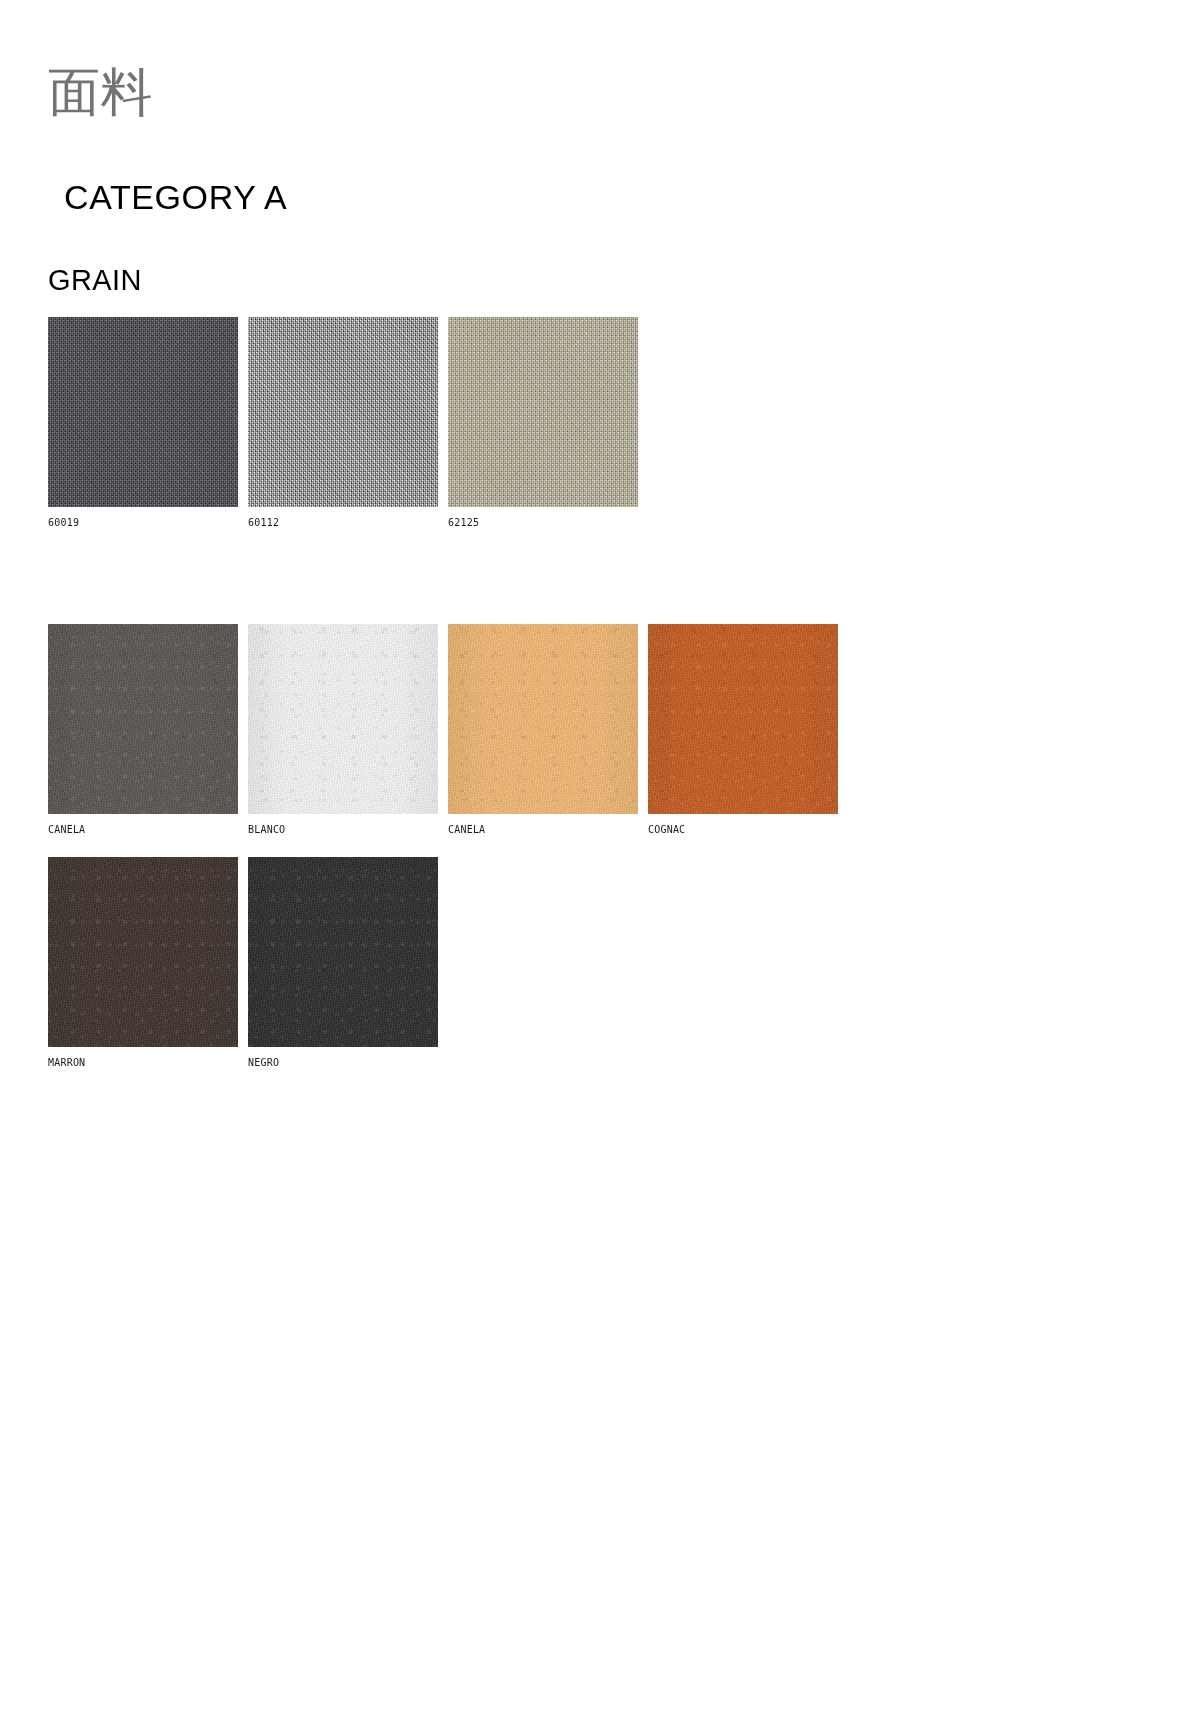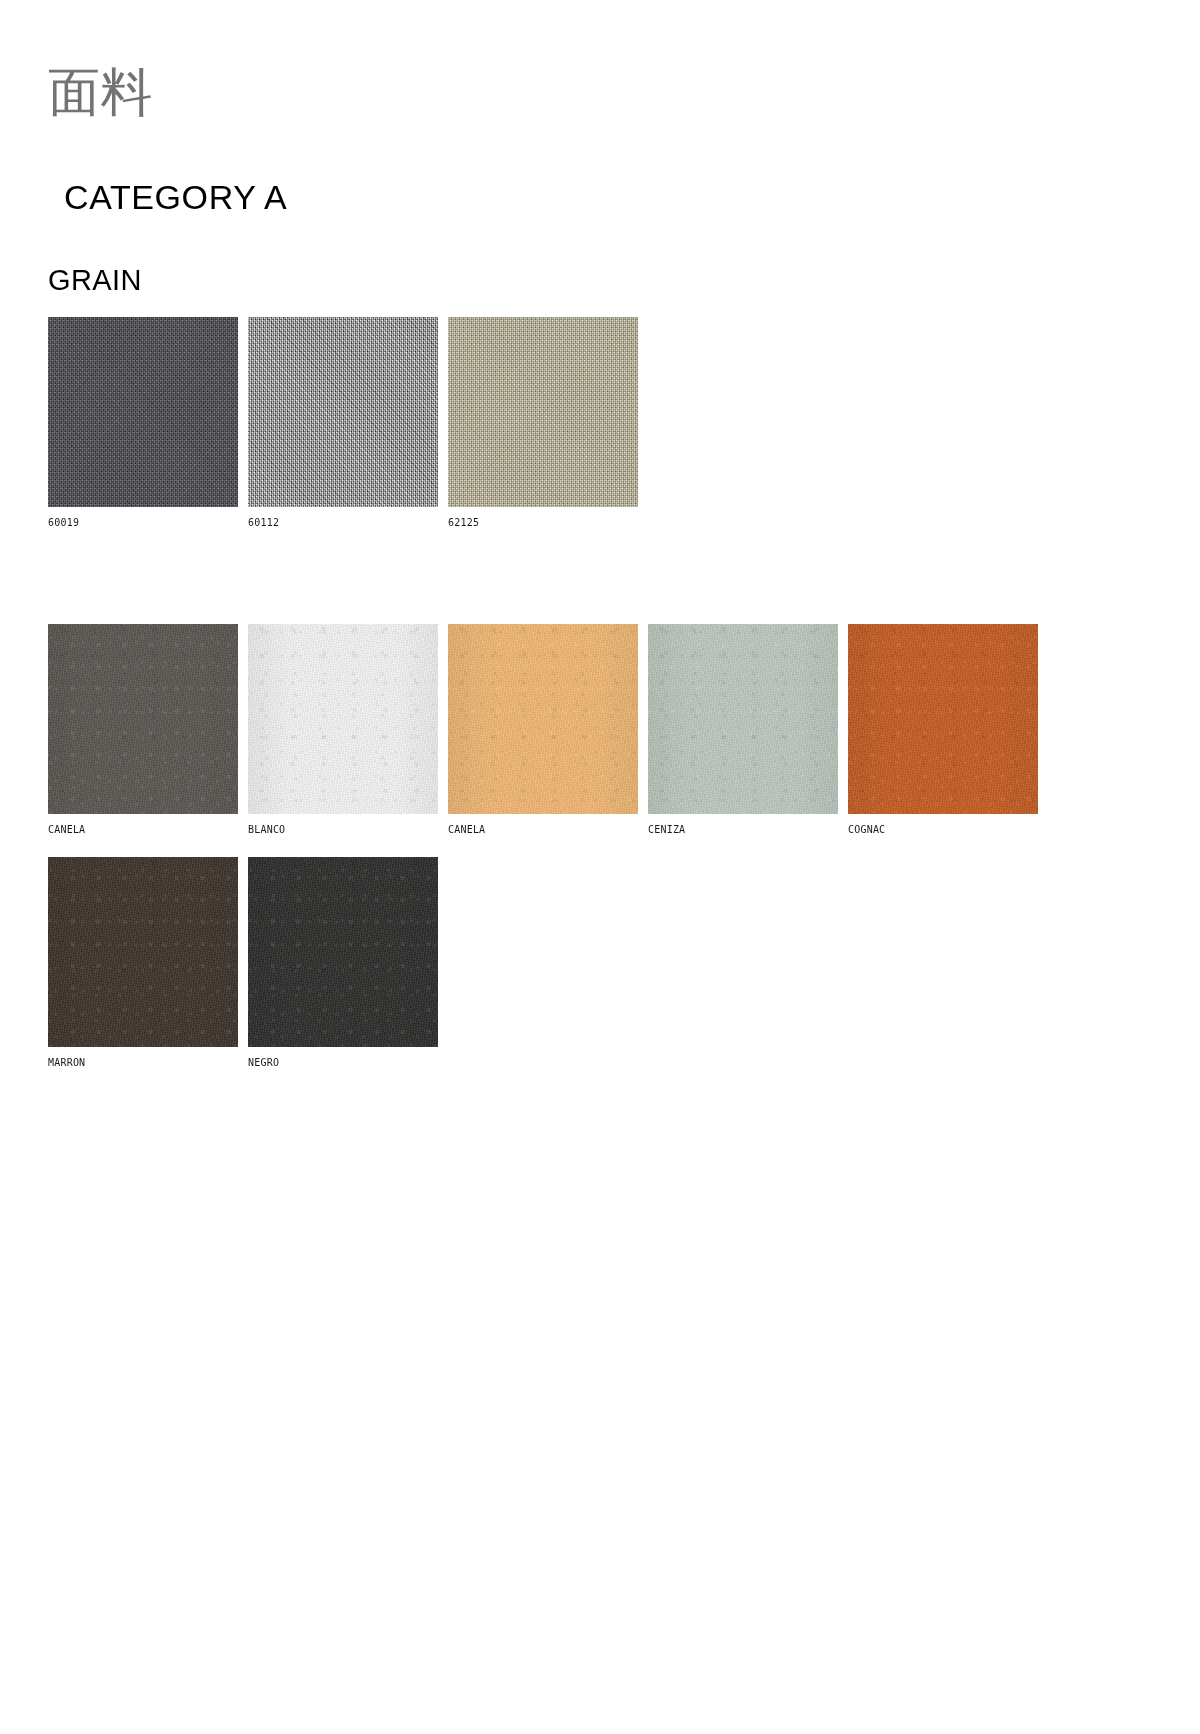--- a/index.html
+++ b/index.html
@@ -226,24 +226,20 @@
         </div>
         <div class="swatch-cell">
           <div class="swatch tex-leather shade-v" style="background-color: rgb(242, 242, 243);"></div>
           <div class="swatch-label">BLANCO</div>
         </div>
         <div class="swatch-cell">
           <div class="swatch tex-leather shade-v" style="background-color: rgb(239, 182, 115);"></div>
           <div class="swatch-label">CANELA</div>
         </div>
         <div class="swatch-cell">
-          <div class="swatch tex-leather shade-v" style="background-color: rgb(188, 199, 189);"></div>
-          <div class="swatch-label">CENIZA</div>
-        </div>
-        <div class="swatch-cell">
           <div class="swatch tex-leather shade-v" style="background-color: rgb(196, 92, 34);"></div>
           <div class="swatch-label">COGNAC</div>
         </div>
       </div>
 
       <div class="swatch-row" style="margin-top:22px;">
         <div class="swatch-cell">
           <div class="swatch tex-leather shade-v" style="background-color: rgb(62, 51, 43);"></div>
           <div class="swatch-label">MARRON</div>
         </div>

